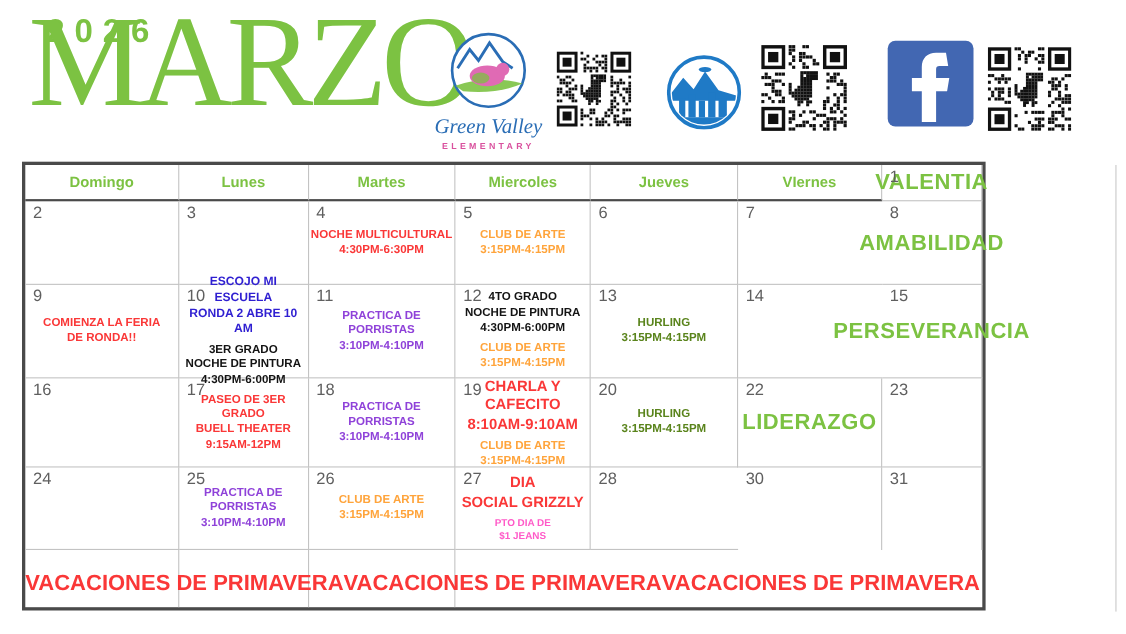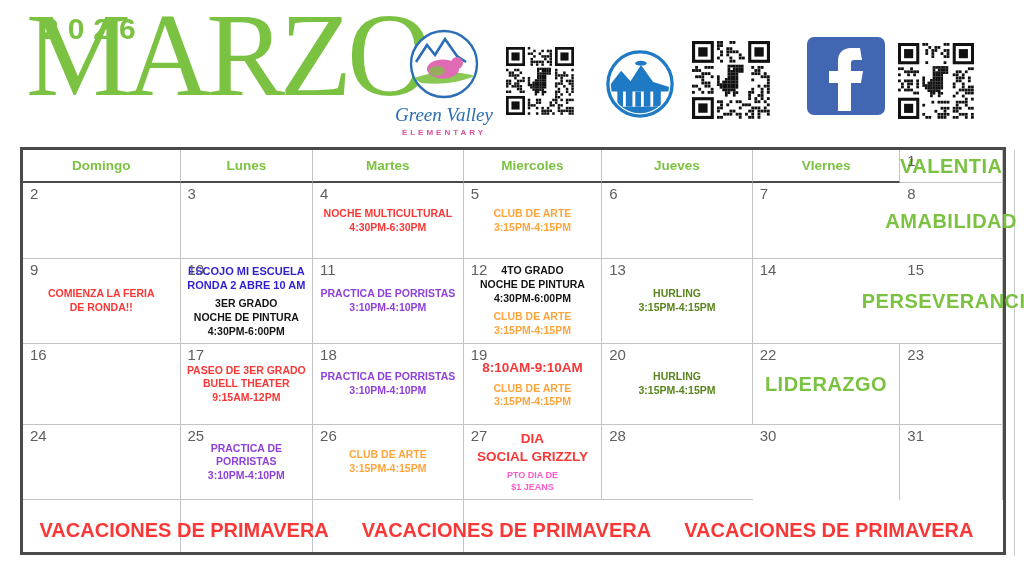--- a/index.html
+++ b/index.html
@@ -15,21 +15,21 @@
            line-height:1.25; }
   .gv-logo { position:absolute; left:394px; top:26px; width:104px; height:118px; }
   .hdr-icon { position:absolute; }
   #qr1 { left:506px; top:46px; width:68px; height:70px; }
   #district { left:606px; top:50px; width:68px; height:68px; }
   #qr2 { left:692px; top:40px; width:78px; height:80px; }
   #fb  { left:806px; top:36px; width:80px; height:80px; }
   #qr3 { left:898px; top:42px; width:76px; height:78px; }
 
   
-  #grid { position:absolute; left:20px; top:147px; width:986px; height:408px;
+  #grid { position:absolute; left:20px; top:147px; width:876px; height:408px;
           border:3px solid var(--grid-border); background:#fff;
           display:grid; grid-template-columns:158fr 133fr 151fr 139fr 151fr 148fr 103fr;
           grid-template-rows:33px 76px 85px 81px 75px 52px; }
   .dh { border-right:1px solid var(--grid-line); border-bottom:2px solid var(--grid-border);
         display:flex; align-items:center; justify-content:center;
         font-size:13.5px; font-weight:700; color:var(--green); }
   .dh:nth-child(7n){ border-right:none; }
   .dc { position:relative; border-right:1px solid var(--grid-line);
         border-bottom:1px solid var(--grid-line); }
   .dc.last-col { border-right:none; }
@@ -873,20 +873,21 @@
           <div class="ev ev-purple">
             <div>PRACTICA DE PORRISTAS</div>
             <div>3:10PM-4:10PM</div>
           </div>
         </div>
       </div>
       <div class="dc">
         <span class="num">19</span>
         <div class="evs">
           <div class="ev ev-red_big">
+            <div>CHARLA Y CAFECITO</div>
             <div>8:10AM-9:10AM</div>
           </div>
           <div class="ev ev-orange">
             <div>CLUB DE ARTE</div>
             <div>3:15PM-4:15PM</div>
           </div>
         </div>
       </div>
       <div class="dc">
         <span class="num">20</span>

